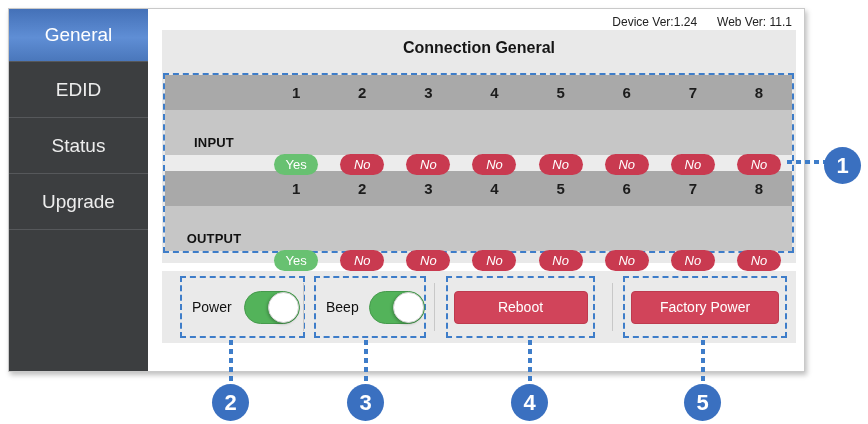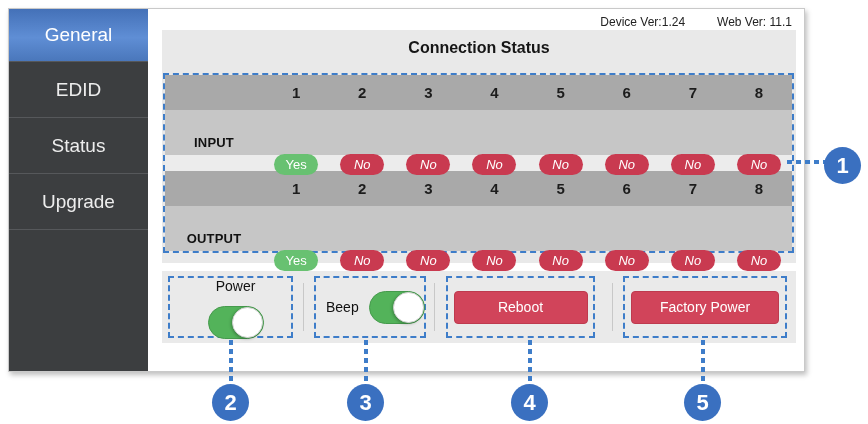--- a/index.html
+++ b/index.html
@@ -18,21 +18,21 @@
               color:#ededed; font-size:19px; cursor:pointer; }
   .nav-item:first-child { height:52px; }
   .nav-item.sep { border-top:1px solid #56585b; }
   .nav-item.active { background:linear-gradient(180deg,#4471b8 0%,#5f8ed5 55%,#4a77bb 100%);
                      color:#fff; }
   .nav-filler { flex:1; border-top:1px solid #56585b; }
 
   
   .main { position:relative; flex:1; background:#fff; }
   .version-bar { position:absolute; top:6px; right:12px; font-size:12px; color:#222; }
-  .version-bar span { margin-left:32px; }
+  .version-bar span { margin-left:20px; }
 
   .status-panel { position:absolute; left:14px; top:21px; width:634px; height:233px;
                   background:#e9e9e9; }
   .panel-title { text-align:center; padding-top:9px; font-size:16px; font-weight:bold; color:#161616; }
 
   .table-box { position:absolute; left:1px; top:43px; width:631px;
                border:2px dashed #3e7dc9; }
   .thead, .trow { display:grid; grid-template-columns:98px repeat(8,1fr); align-items:center; }
   .thead { height:35px; background:#a9a9a9; }
   .trow  { height:45px; background:#c6c6c6; }
@@ -43,21 +43,21 @@
   .badge { display:inline-block; min-width:44px; padding:3px 0; border-radius:13px;
            font-size:13px; color:#fff; text-align:center;margin-top:44px; }
   .badge.yes { background:#68c171; }
   .badge.no  { background:#c93a50;font-style:italic; }
 
   
   .controls-strip { position:absolute; left:14px; top:262px; width:634px; height:72px;
                     background:#eaeaea; }
   .ctl-box { position:absolute; top:5px; height:62px; border:2px dashed #3e7dc9;
              display:flex; align-items:center; }
-  .ctl-power { left:6px;  width:125px; padding-left:10px; gap:12px;flex-direction:column; }
+  .ctl-power { left:18px;  width:125px; padding-left:10px; gap:12px; }
   .ctl-beep  { left:152px; width:112px; padding-left:10px; gap:10px; }
   .ctl-reboot{ left:284px; width:149px; justify-content:center; }
   .ctl-fr    { left:461px; width:164px; justify-content:center; }
   .ctl-label { font-size:14px; color:#111; }
   .vsep { position:absolute; top:12px; width:1px; height:48px; background:#c8c8c8; }
 
   .toggle { position:relative; width:56px; height:33px; border-radius:17px;
             background:#53b35a; border:1px solid #459a4c; cursor:pointer; flex:none; }
   .toggle .knob { position:absolute; top:0px; width:31px; height:31px; border-radius:50%;
                   background:#fff; border:1px solid #d2d2d2;
@@ -93,21 +93,21 @@
       <div class="nav-item sep">Status</div>
       <div class="nav-item sep">Upgrade</div>
       <div class="nav-filler"></div>
     </div>
 
     <div class="main">
 
       <div class="version-bar"><span>Device Ver:1.24</span><span>Web Ver: 11.1</span></div>
 
       <div class="status-panel">
-        <div class="panel-title">Connection Status</div>
+        <div class="panel-title">Connection General</div>
 
         <div class="table-box">
           <div class="thead">
             <div class="row-label"></div>
             <div class="col-num">1</div>
             <div class="col-num">2</div>
             <div class="col-num">3</div>
             <div class="col-num">4</div>
             <div class="col-num">5</div>
             <div class="col-num">6</div>

